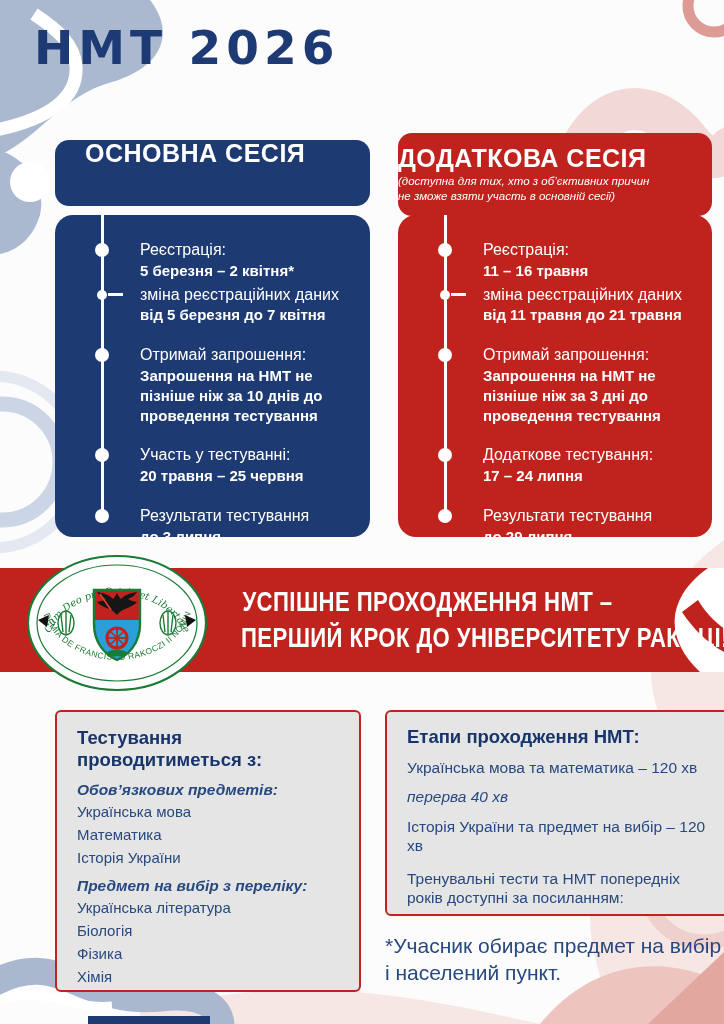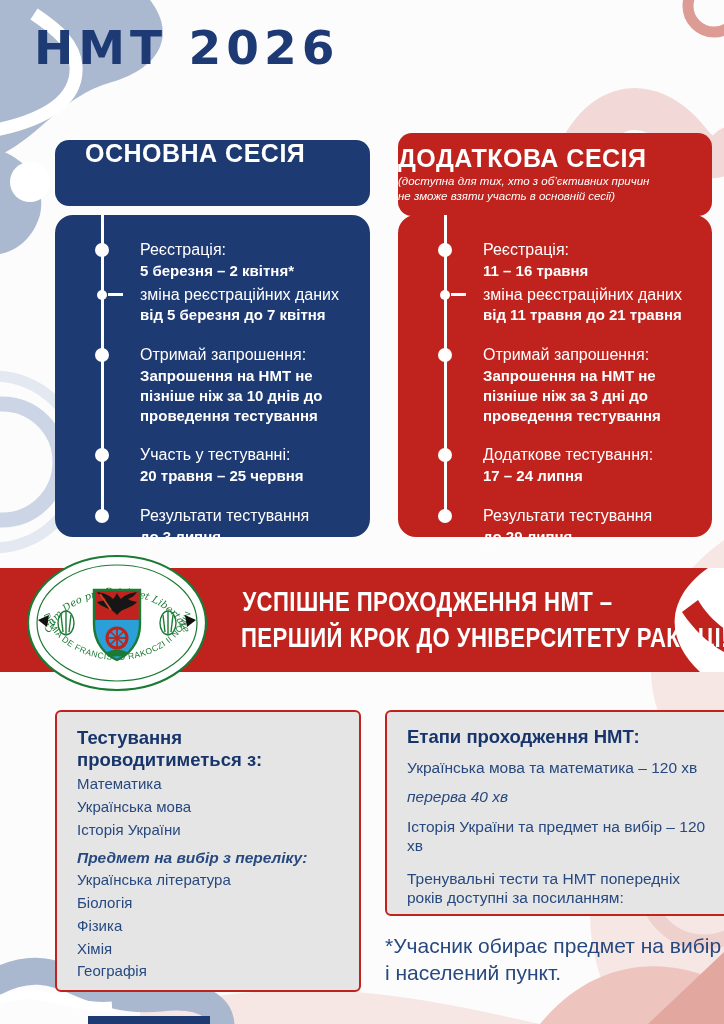--- a/index.html
+++ b/index.html
@@ -210,22 +210,23 @@
   <g stroke="#1b7a33" fill="none" stroke-width="1.4">
     <ellipse cx="142" cy="69" rx="8" ry="12"></ellipse>
     <line x1="142" y1="58" x2="142" y2="80"></line>
       <line x1="137" y1="61" x2="139" y2="78"></line>
       <line x1="147" y1="61" x2="145" y2="78"></line>
   </g>
 </svg>
 
 <div class="info-card subjects">
   <div class="info-title">Тестування проводитиметься з:</div>
+  <div class="sec-head">Обов’язкових предметів:</div>
+  <div class="subj">Українська мова</div>
   <div class="subj">Математика</div>
-  <div class="subj">Українська мова</div>
   <div class="subj">Історія України</div>
   <div class="sec-head">Предмет на вибір з переліку:</div>
   <div class="subj">Українська література</div>
   <div class="subj">Біологія</div>
   <div class="subj">Фізика</div>
   <div class="subj">Хімія</div>
   <div class="subj">Географія</div>
 
 </div>
 

